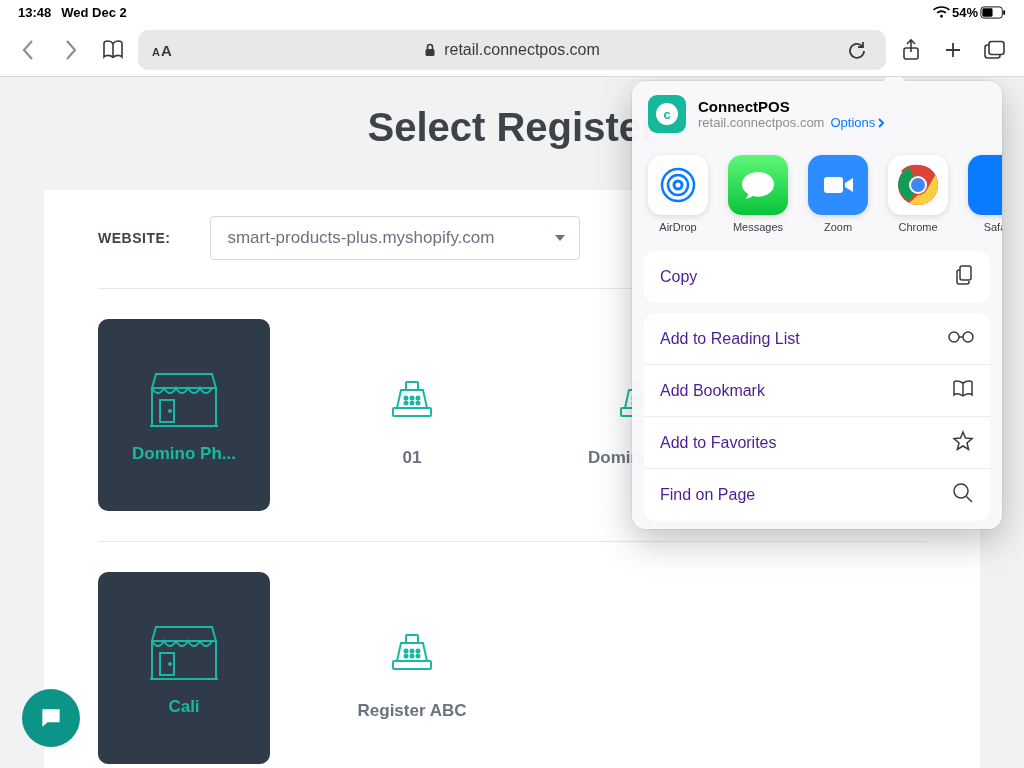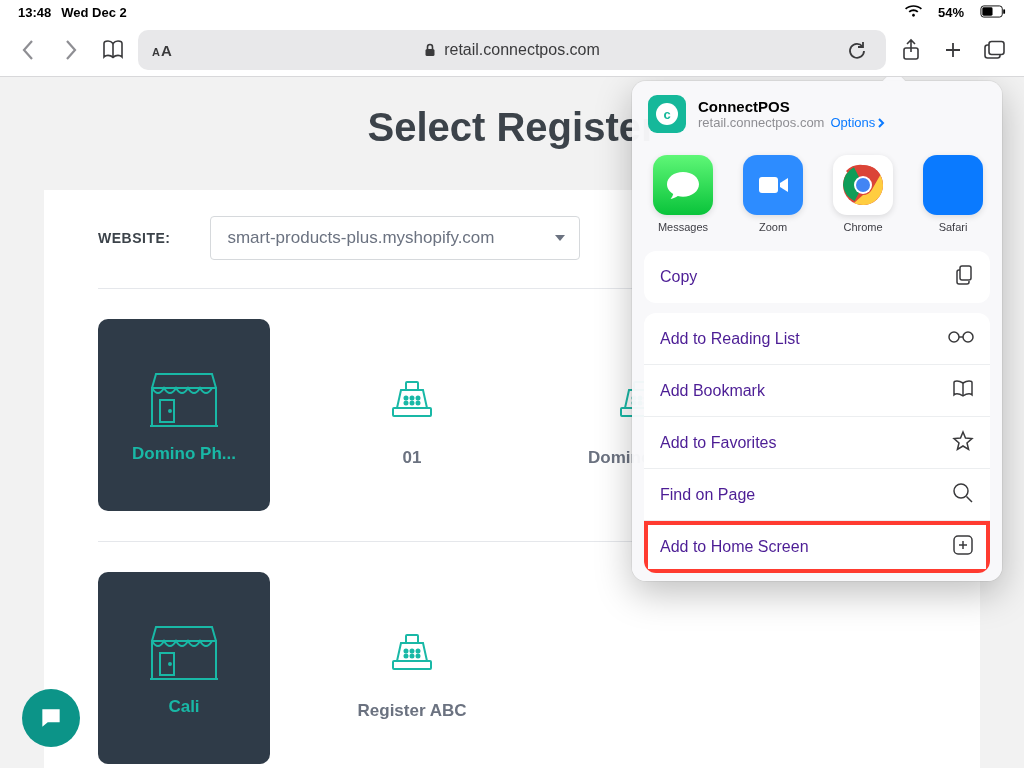--- a/index.html
+++ b/index.html
@@ -1,20 +1,20 @@
 <!DOCTYPE html>
 <html><head>
 <meta charset="utf-8">
 <style>
   * { box-sizing: border-box; margin: 0; padding: 0; }
   html, body { width: 1024px; height: 768px; overflow: hidden; font-family: -apple-system, "Helvetica Neue", Arial, sans-serif; background: #fff; }
   
   .statusbar { height: 24px; display:flex; align-items:center; justify-content:space-between; padding:0 18px; font-size:13px; font-weight:600; color:#000; }
   .statusbar .left { display:flex; gap:10px; }
-  .statusbar .right { display:flex; gap:16px; }
+  .statusbar .right { display:flex; align-items:center; gap:2px; }
   .wifi-icon svg, .battery-icon svg { display:block; }
   
   .toolbar { height:52px; display:flex; align-items:center; padding:0 12px; gap:8px; }
   .tbtn { width:34px; height:34px; display:flex; align-items:center; justify-content:center; color:#8e8e93; }
   .tbtn.active{ color:#3a3a3c; }
   .tbtn svg { stroke:currentColor; }
   .urlbar { flex:1; height:40px; background:#e8e8ea; border-radius:10px; display:flex; align-items:center; justify-content:center; gap:8px; color:#3a3a3c; font-size:16px; position:relative; }
   .urlbar .aa { position:absolute; left:14px; font-weight:600; font-size:15px; letter-spacing:1px;}
   .urlbar .aa small{font-size:11px;}
   .urlbar .reload { position:absolute; right:12px; }
@@ -240,20 +240,30 @@
               <span>Options</span>
               <svg width="8" height="10" fill="none" stroke="#0a7aff" stroke-width="2">
                 <polyline points="2,1 6,5 2,9"></polyline>
               </svg>
             </span>
         </div>
       </div>
     </div>
     <div class="share-apps" id="share-apps">
         <div class="app">
+          <div class="ico" style="background:#fff">
+            <svg width="44" height="44" viewBox="0 0 44 44" fill="none" stroke="#0a7aff">
+              <circle cx="22" cy="22" r="4" stroke-width="3"></circle>
+              <circle cx="22" cy="22" r="10" stroke-width="2.5"></circle>
+              <circle cx="22" cy="22" r="16" stroke-width="2.5"></circle>
+            </svg>
+          </div>
+          <div class="lbl">AirDrop</div>
+        </div>
+        <div class="app">
           <div class="ico" style="background:linear-gradient(#5ff777,#09c33a)">
             <svg width="36" height="32" viewBox="0 0 36 32">
               <path d="M18 3C9 3 2 8.5 2 15.3c0 4 2.4 7.5 6.2 9.7-.4 1.8-1.4 3.6-2.6 4.9 2.7-.3 5.2-1.4 7.2-2.8 1.6.4 3.4.6 5.2.6 9 0 16-5.5 16-12.4S27 3 18 3z" fill="#fff"></path>
             </svg>
           </div>
           <div class="lbl">Messages</div>
         </div>
         <div class="app">
           <div class="ico" style="background:#2d8cff">
             <svg width="36" height="28" viewBox="0 0 36 28">
@@ -312,22 +322,15 @@
               <path d="M11 2l2.5 6 6.5.6-5 4.4 1.6 6.5L11 16l-5.6 3.5L7 13 2 8.6 8.5 8 11 2z"></path>
             </svg></span>
         </div>
         <div class="actrow">
           <span>Find on Page</span>
           <span class="ri"><svg width="22" height="22" stroke="#3a3a3c" stroke-width="1.5" fill="none">
               <circle cx="9" cy="9" r="7"></circle>
               <path d="M14.5 14.5L20 20"></path>
             </svg></span>
         </div>
-        <div class="actrow hl">
-          <span>Add to Home Screen</span>
-          <span class="ri"><svg width="22" height="22" stroke="#3a3a3c" stroke-width="1.5" fill="none">
-              <rect x="2" y="2" width="18" height="18" rx="4"></rect>
-              <path d="M11 7v8M7 11h8"></path>
-            </svg></span>
-        </div>
       </div>
   </div>
 </div>
 
 </body></html>

